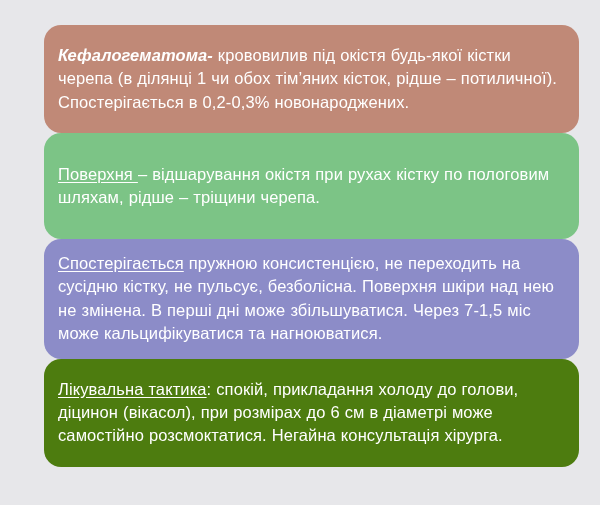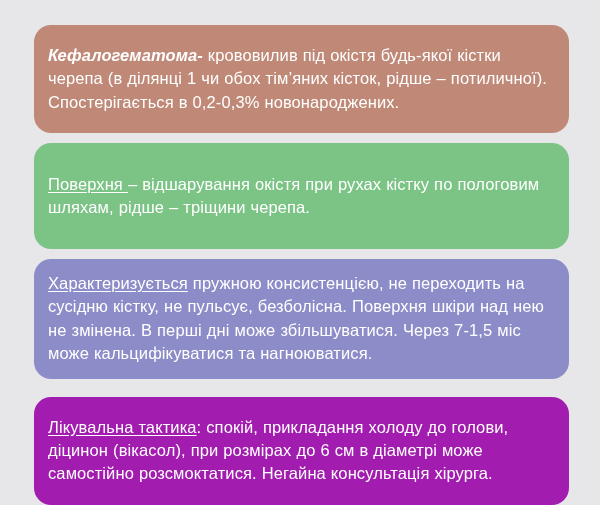--- a/index.html
+++ b/index.html
@@ -17,26 +17,26 @@
   .slide {
     position: relative;
     width: 600px;
     height: 505px;
     background: #e7e7ea;
     box-sizing: border-box;
   }
 
   .cards {
     position: absolute;
-    left: 34px;
+    left: 44px;
     top: 25px;
     width: 535px;
     display: flex;
     flex-direction: column;
-    gap: 10px;
+    gap: 0;
   }
 
   .card {
     border-radius: 17px;
     box-sizing: border-box;
     padding: 13px 14px 13px 14px;
     display: flex;
     align-items: center;
   }
 
@@ -45,21 +45,21 @@
     font-size: 16.5px;
     line-height: 1.42;
     letter-spacing: 0.1px;
     text-align: left;
     word-spacing: 0.3px;
   }
 
   .card-1 { background: #c08977; min-height: 108px; }
   .card-2 { background: #7cc486; min-height: 106px; }
   .card-3 { background: #8c8cc8; min-height: 112px; }
-  .card-4 { background: #a21caf; min-height: 108px; margin-top: 8px; }
+  .card-4 { background: #4d7c0f; min-height: 108px; }
 
   .lead-bold {
     font-weight: bold;
     font-style: italic;
   }
 
   .lead-underline {
     text-decoration: underline;
     text-underline-offset: 2px;
   }
@@ -72,21 +72,21 @@
 
     <div class="card card-1">
       <div class="card-text"><span class="lead-bold">Кефалогематома-</span><span> крововилив під окістя будь-якої кістки черепа (в ділянці 1 чи обох тім’яних кісток, рідше – потиличної). Спостерігається в 0,2-0,3% новонароджених.</span></div>
     </div>
 
     <div class="card card-2">
       <div class="card-text"><span class="lead-underline">Поверхня </span><span>– відшарування окістя при рухах кістку по пологовим шляхам, рідше – тріщини черепа.</span></div>
     </div>
 
     <div class="card card-3">
-      <div class="card-text"><span class="lead-underline">Характеризується</span><span> пружною консистенцією, не переходить на сусідню кістку, не пульсує, безболісна. Поверхня шкіри над нею не змінена. В перші дні може збільшуватися. Через 7-1,5 міс може кальцифікуватися та нагноюватися.</span></div>
+      <div class="card-text"><span class="lead-underline">Спостерігається</span><span> пружною консистенцією, не переходить на сусідню кістку, не пульсує, безболісна. Поверхня шкіри над нею не змінена. В перші дні може збільшуватися. Через 7-1,5 міс може кальцифікуватися та нагноюватися.</span></div>
     </div>
 
     <div class="card card-4">
       <div class="card-text"><span class="lead-underline">Лікувальна тактика</span><span>: спокій, прикладання холоду до голови, діцинон (вікасол), при розмірах до 6 см в діаметрі може самостійно розсмоктатися. Негайна консультація хірурга.</span></div>
     </div>
 
   </div>
 </div>
 
 </body></html>

